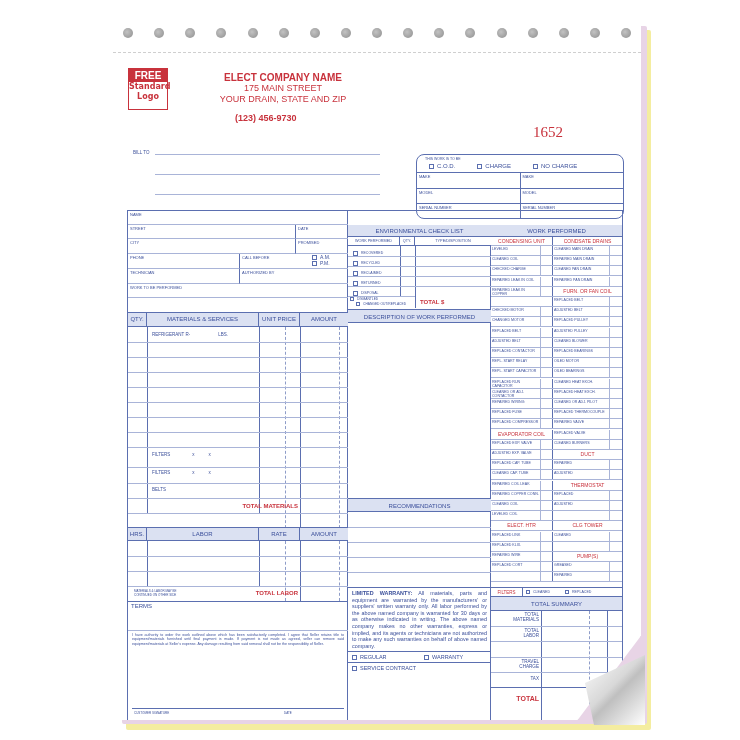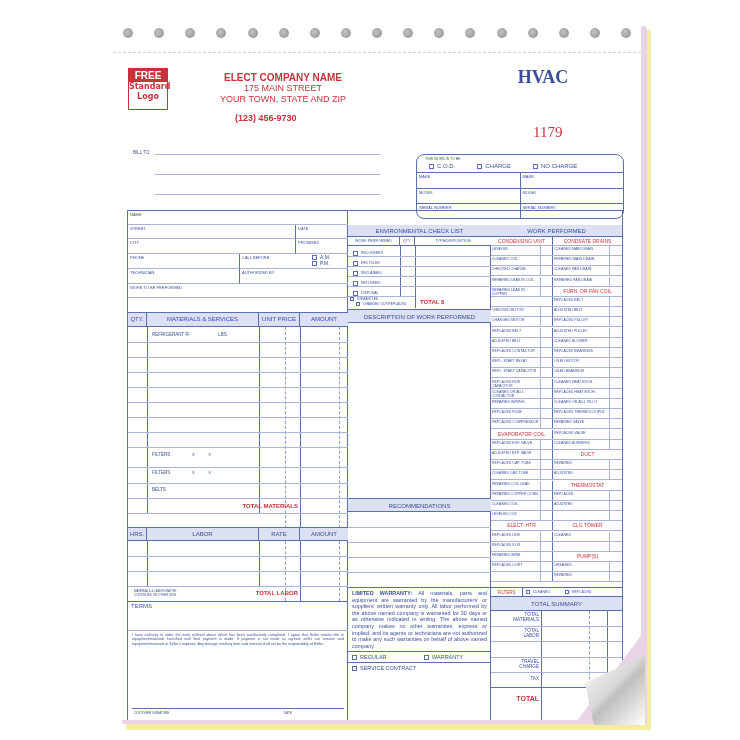--- a/index.html
+++ b/index.html
@@ -102,28 +102,27 @@
     <div class="perf"></div>
 
     <div class="logo">
       <div class="free">FREE</div>
       <div class="std">Standard</div>
       <div class="std">Logo</div>
     </div>
     <div class="company">
       <div class="name">ELECT COMPANY NAME</div>
       <div class="addr">175 MAIN STREET</div>
-      <div class="addr">YOUR TOWN, STATE AND ZIP</div>
+      <div class="addr">YOUR DRAIN, STATE AND ZIP</div>
     </div>
     <div class="phone">(123) 456-9730</div>
 
     <div class="title">
-      <div class="t1">HVAC</div>
     </div>
-    <div class="invno">1179</div>
+    <div class="invno">1652</div>
 
     <div class="billto">BILL TO</div>
     <div class="billline" style="top:136px"></div>
     <div class="billline" style="top:156px"></div>
     <div class="billline" style="top:176px"></div>
 
     <div class="workbox">
       <div class="hdr">
         <span class="lbl">THIS WORK IS TO BE</span>
         <div class="opts">

